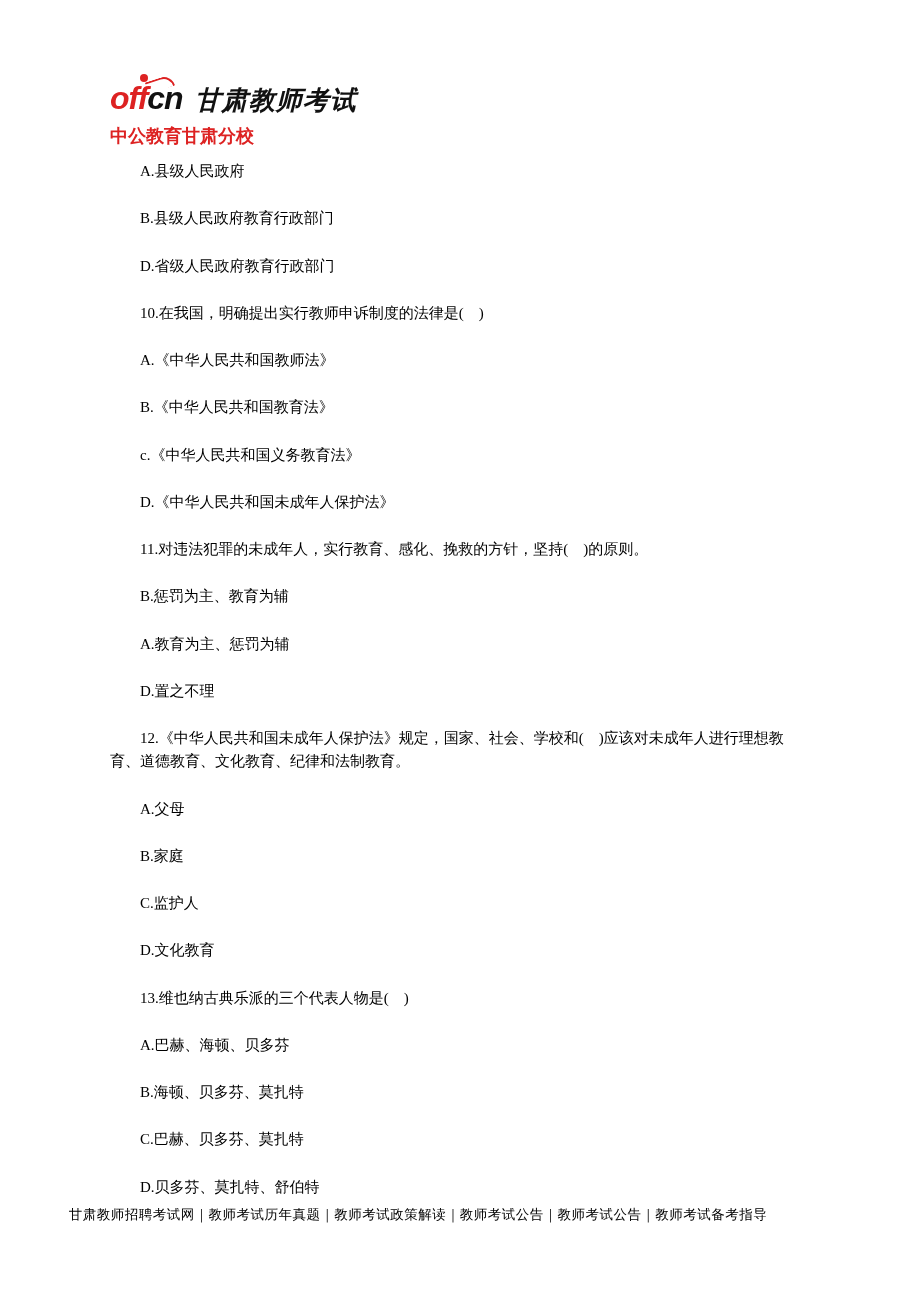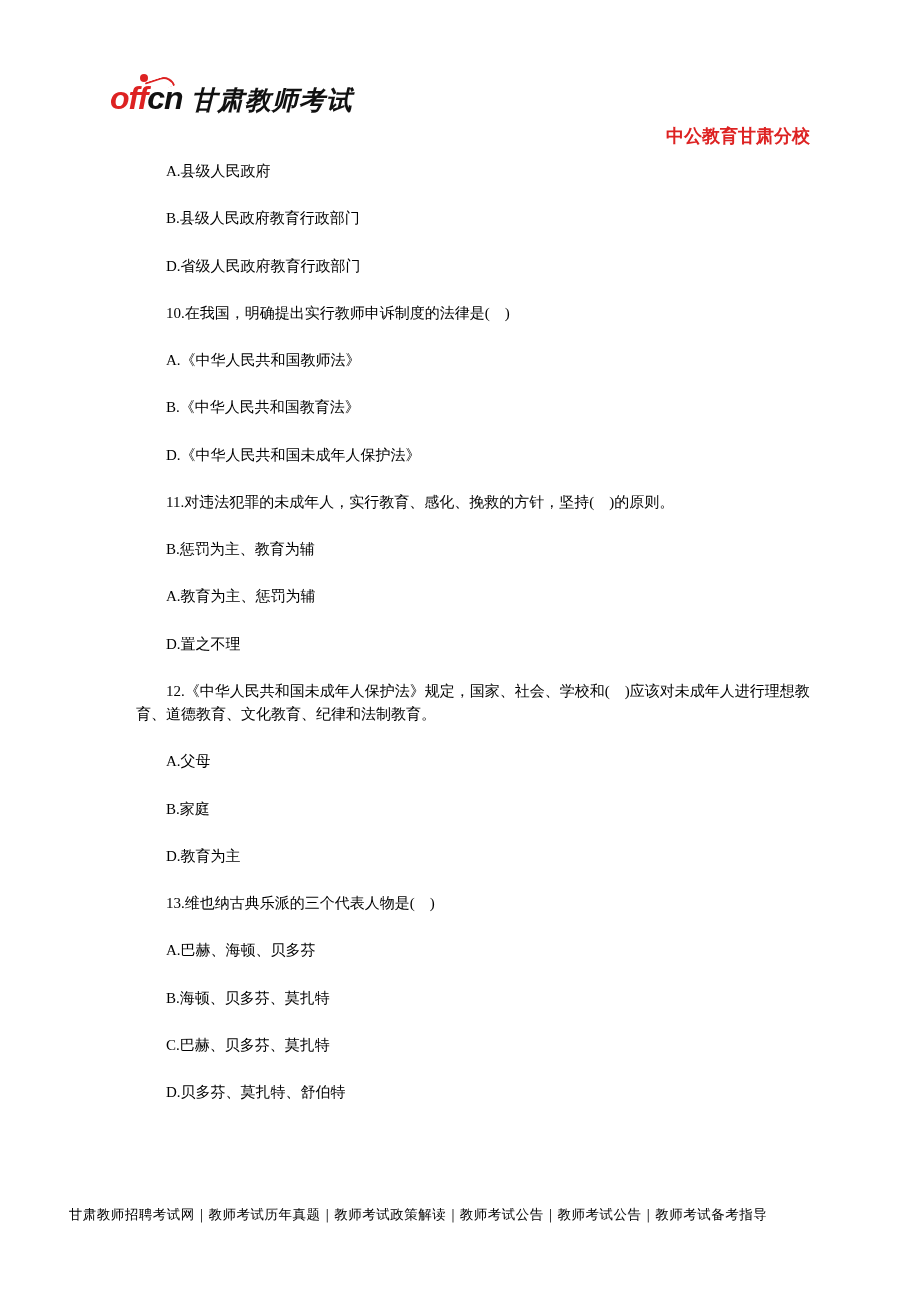--- a/index.html
+++ b/index.html
@@ -12,20 +12,21 @@
     color: #000;
     position: relative;
   }
   .page {
     padding: 80px 110px 40px 110px;
   }
   .logo-area {
     display: flex;
     align-items: baseline;
     margin-bottom: 6px;
+    gap: 12px;
   }
   .logo-offcn {
     font-family: Arial, sans-serif;
     font-weight: 900;
     font-size: 32px;
     font-style: italic;
     letter-spacing: -1px;
     position: relative;
   }
   .logo-offcn .red { color: #d22; }
@@ -50,36 +51,33 @@
     border-left: none;
     border-radius: 0 14px 0 0;
     transform: rotate(-18deg);
   }
   .logo-cn {
     font-family: "SimHei", "黑体", sans-serif;
     font-weight: bold;
     font-style: italic;
     font-size: 26px;
     color: #111;
-    margin-left: 8px;
     letter-spacing: 1px;
   }
   .header-sub {
-    text-align: right;
     color: #d22;
     font-family: "SimSun", serif;
     font-weight: bold;
     font-size: 18px;
     margin-bottom: 12px;
   }
   .content p {
     line-height: 1.55;
     margin-bottom: 24px;
     text-indent: 2em;
-    margin-left: 26px;
   }
   .content p.wrap {
     text-indent: 2em;
     margin-bottom: 24px;
   }
   .footer {
     position: absolute;
     bottom: 78px;
     left: 0;
     width: 836px;
@@ -104,29 +102,31 @@
 
   <div class="header-sub">中公教育甘肃分校</div>
 
   <div class="content">
     <p>A.县级人民政府</p>
     <p>B.县级人民政府教育行政部门</p>
     <p>D.省级人民政府教育行政部门</p>
     <p>10.在我国，明确提出实行教师申诉制度的法律是(　)</p>
     <p>A.《中华人民共和国教师法》</p>
     <p>B.《中华人民共和国教育法》</p>
+    <p>c.《中华人民共和国义务教育法》</p>
     <p>D.《中华人民共和国未成年人保护法》</p>
     <p>11.对违法犯罪的未成年人，实行教育、感化、挽救的方针，坚持(　)的原则。</p>
     <p>B.惩罚为主、教育为辅</p>
     <p>A.教育为主、惩罚为辅</p>
     <p>D.置之不理</p>
     <p class="wrap">12.《中华人民共和国未成年人保护法》规定，国家、社会、学校和(　)应该对未成年人进行理想教育、道德教育、文化教育、纪律和法制教育。</p>
     <p>A.父母</p>
     <p>B.家庭</p>
-    <p>D.教育为主</p>
+    <p>C.监护人</p>
+    <p>D.文化教育</p>
     <p>13.维也纳古典乐派的三个代表人物是(　)</p>
     <p>A.巴赫、海顿、贝多芬</p>
     <p>B.海顿、贝多芬、莫扎特</p>
     <p>C.巴赫、贝多芬、莫扎特</p>
     <p>D.贝多芬、莫扎特、舒伯特</p>
 
   </div>
 
 </div>
 

